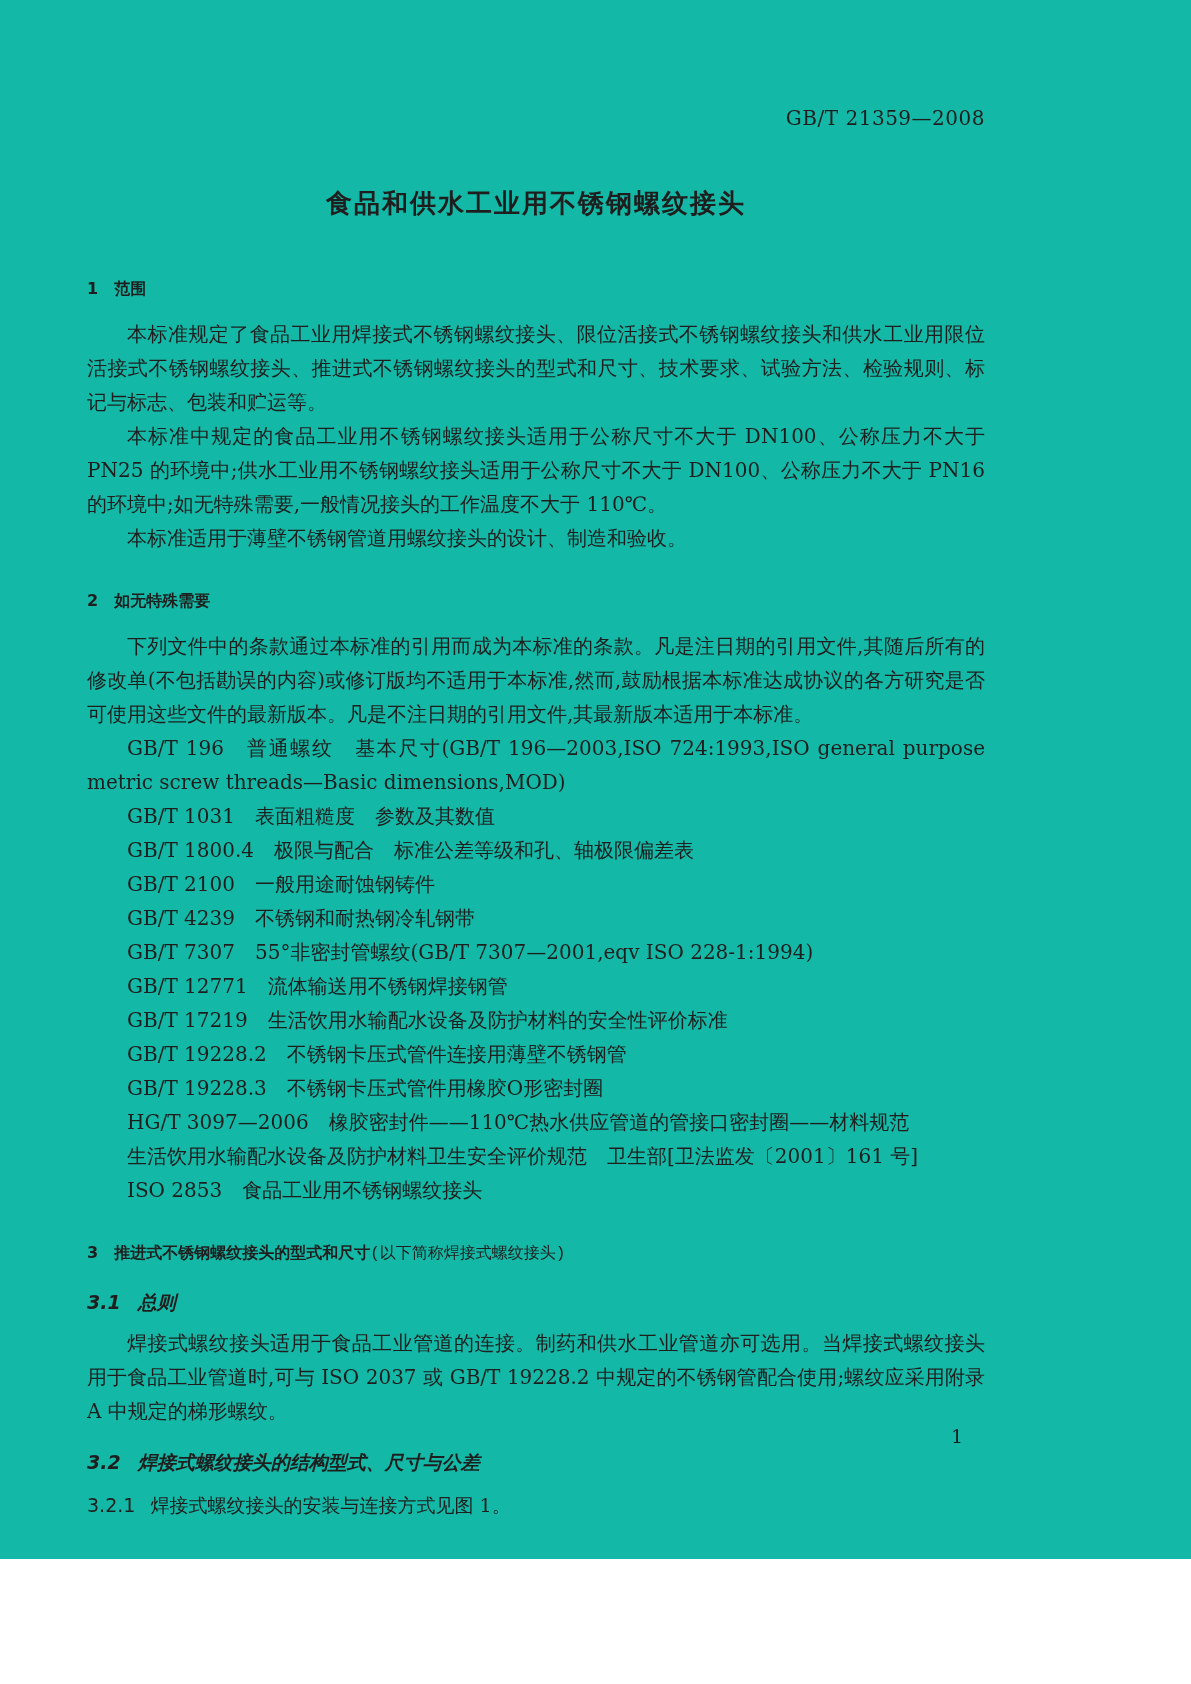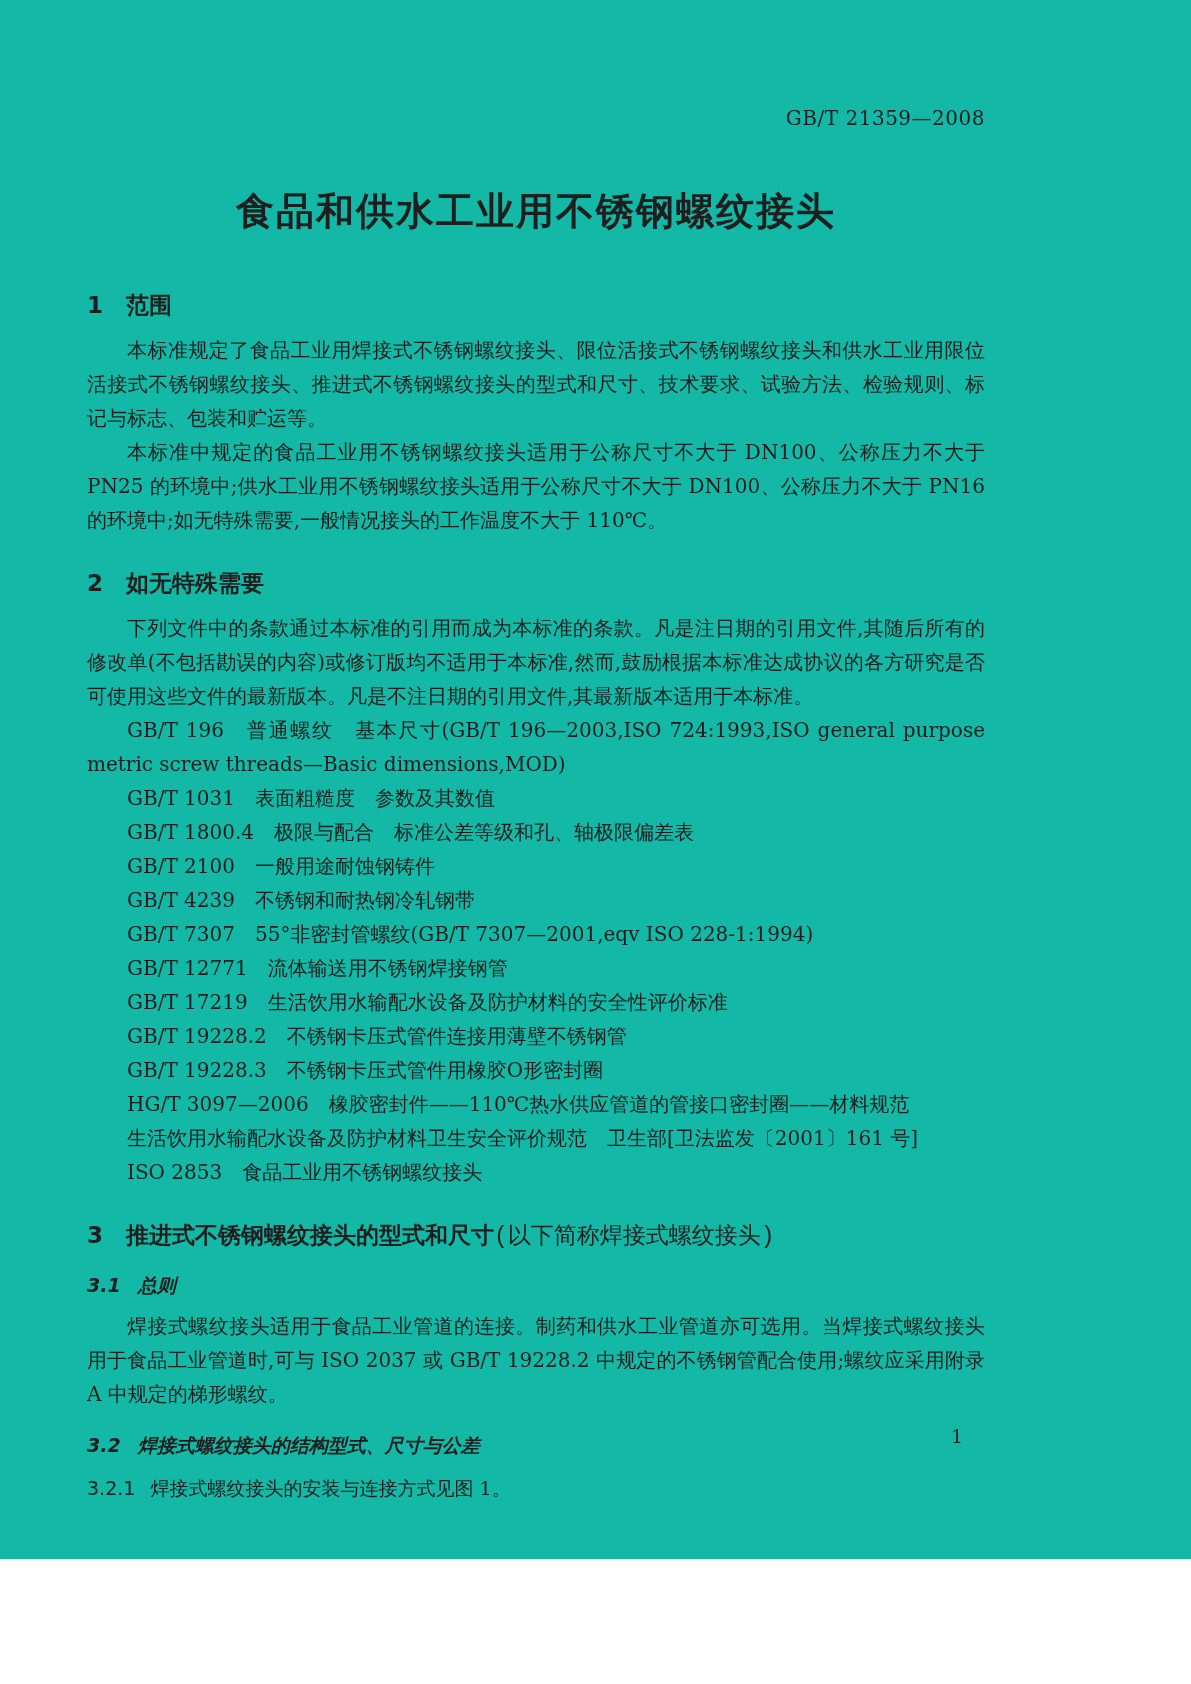--- a/index.html
+++ b/index.html
@@ -18,29 +18,29 @@
 
   .doc-header { text-align: right; }
   .doc-code {
     font-size: 20px;
     letter-spacing: 0.5px;
   }
 
   .doc-title {
     margin: 56px 0 0 0;
     text-align: center;
-    font-size: 38px;
+    font-size: 26px;
     font-weight: 700;
     letter-spacing: 2px;
     font-family: "DejaVu Sans", "Liberation Sans", sans-serif;
   }
 
   .sec-h {
     margin: 32px 0 14px 0;
-    font-size: 23px;
+    font-size: 16px;
     font-weight: 700;
     font-family: "DejaVu Sans", "Liberation Sans", sans-serif;
     line-height: 28px;
   }
   .sec-h.first { margin-top: 54px; }
   .sec-num { margin-right: 1em; }
   .sec-suffix {
     font-weight: 400;
     font-family: Liberation Mono, monospace;
   }
@@ -90,20 +90,21 @@
     <span class="doc-code">GB/T 21359—2008</span>
   </header>
 
   <h1 class="doc-title">食品和供水工业用不锈钢螺纹接头</h1>
 
   <h2 class="sec-h first">
     <span class="sec-num">1</span><span>范围</span>
   </h2>
   <p class="body-p">本标准规定了食品工业用焊接式不锈钢螺纹接头、限位活接式不锈钢螺纹接头和供水工业用限位活接式不锈钢螺纹接头、推进式不锈钢螺纹接头的型式和尺寸、技术要求、试验方法、检验规则、标记与标志、包装和贮运等。</p>
   <p class="body-p">本标准中规定的食品工业用不锈钢螺纹接头适用于公称尺寸不大于 DN100、公称压力不大于 PN25 的环境中;供水工业用不锈钢螺纹接头适用于公称尺寸不大于 DN100、公称压力不大于 PN16 的环境中;如无特殊需要,一般情况接头的工作温度不大于 110℃。</p>
+  <p class="body-p">本标准适用于薄壁不锈钢管道用螺纹接头的设计、制造和验收。</p>
 
   <h2 class="sec-h">
     <span class="sec-num">2</span><span>如无特殊需要</span>
   </h2>
   <p class="body-p">下列文件中的条款通过本标准的引用而成为本标准的条款。凡是注日期的引用文件,其随后所有的修改单(不包括勘误的内容)或修订版均不适用于本标准,然而,鼓励根据本标准达成协议的各方研究是否可使用这些文件的最新版本。凡是不注日期的引用文件,其最新版本适用于本标准。</p>
   <p class="body-p">GB/T 196　普通螺纹　基本尺寸(GB/T 196—2003,ISO 724:1993,ISO general purpose metric screw threads—Basic dimensions,MOD)</p>
   <p class="body-p">GB/T 1031　表面粗糙度　参数及其数值</p>
   <p class="body-p">GB/T 1800.4　极限与配合　标准公差等级和孔、轴极限偏差表</p>
   <p class="body-p">GB/T 2100　一般用途耐蚀钢铸件</p>
   <p class="body-p">GB/T 4239　不锈钢和耐热钢冷轧钢带</p>

